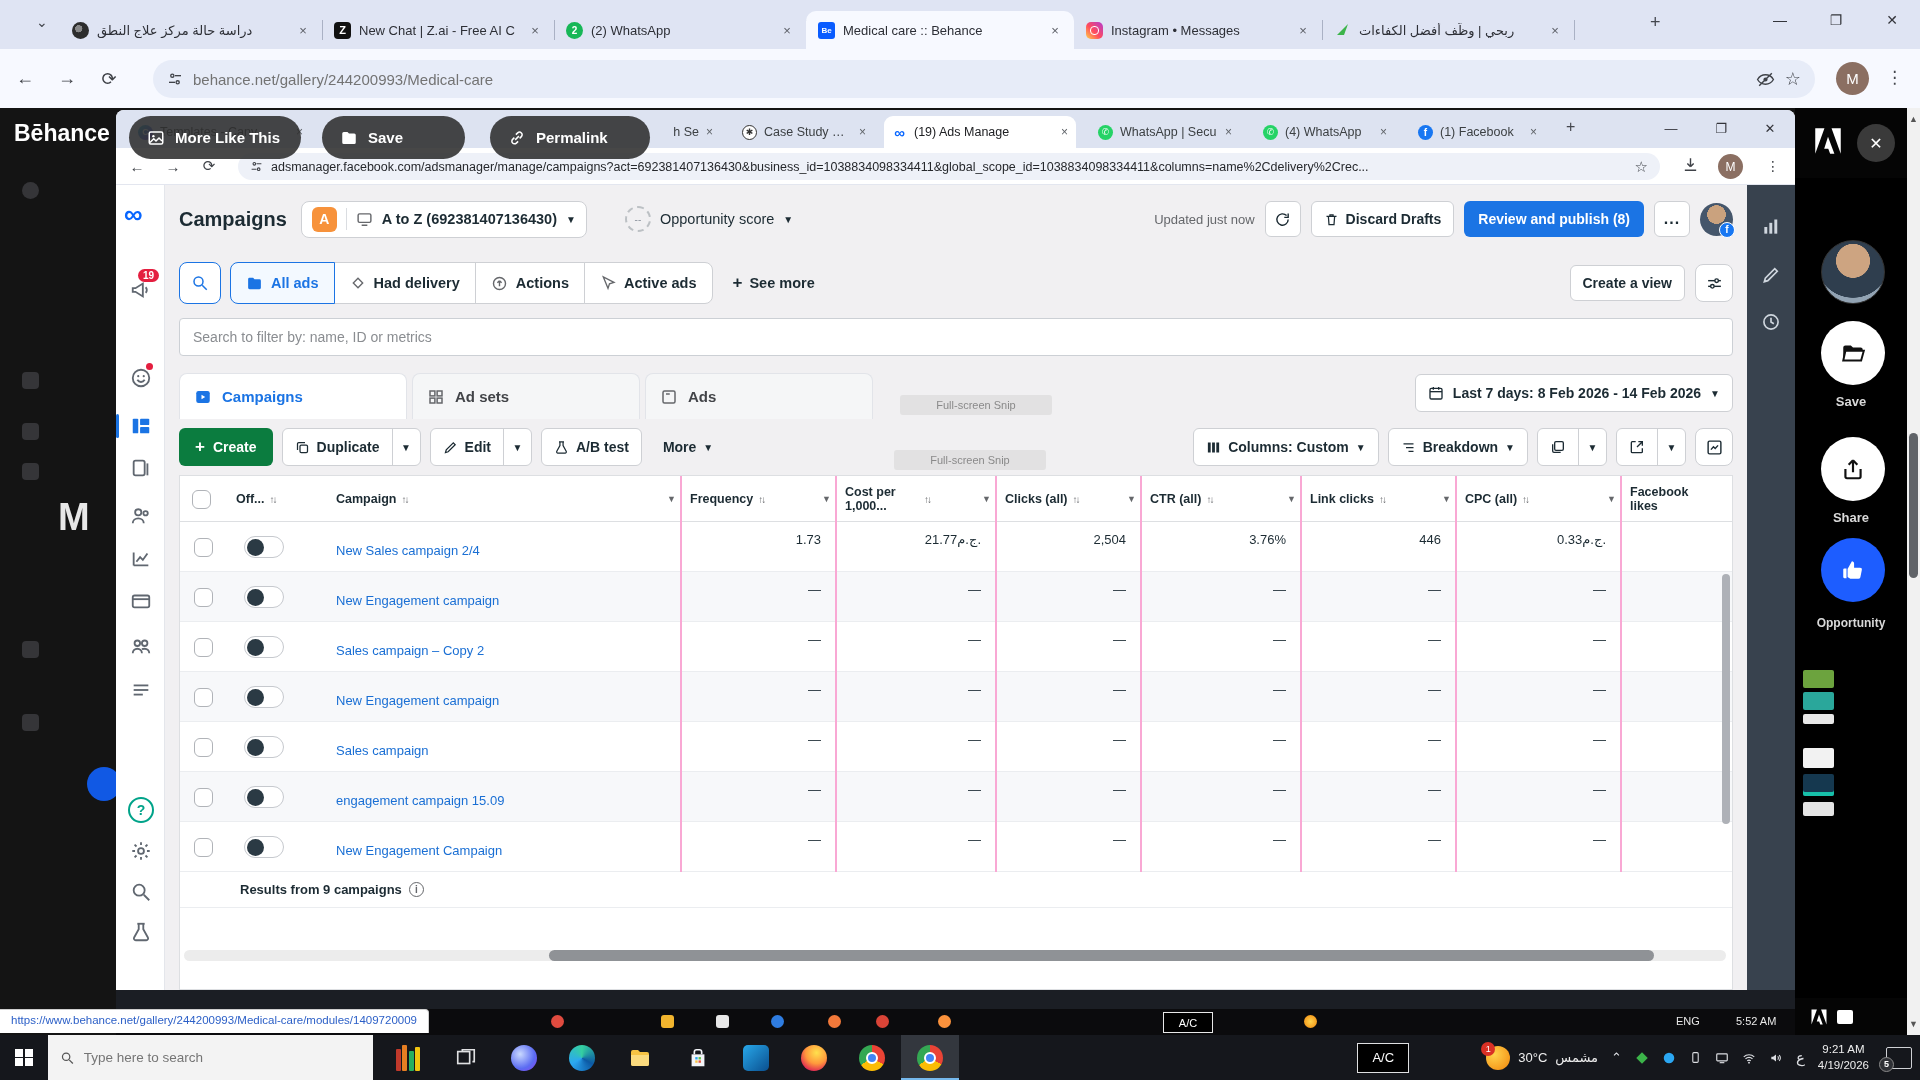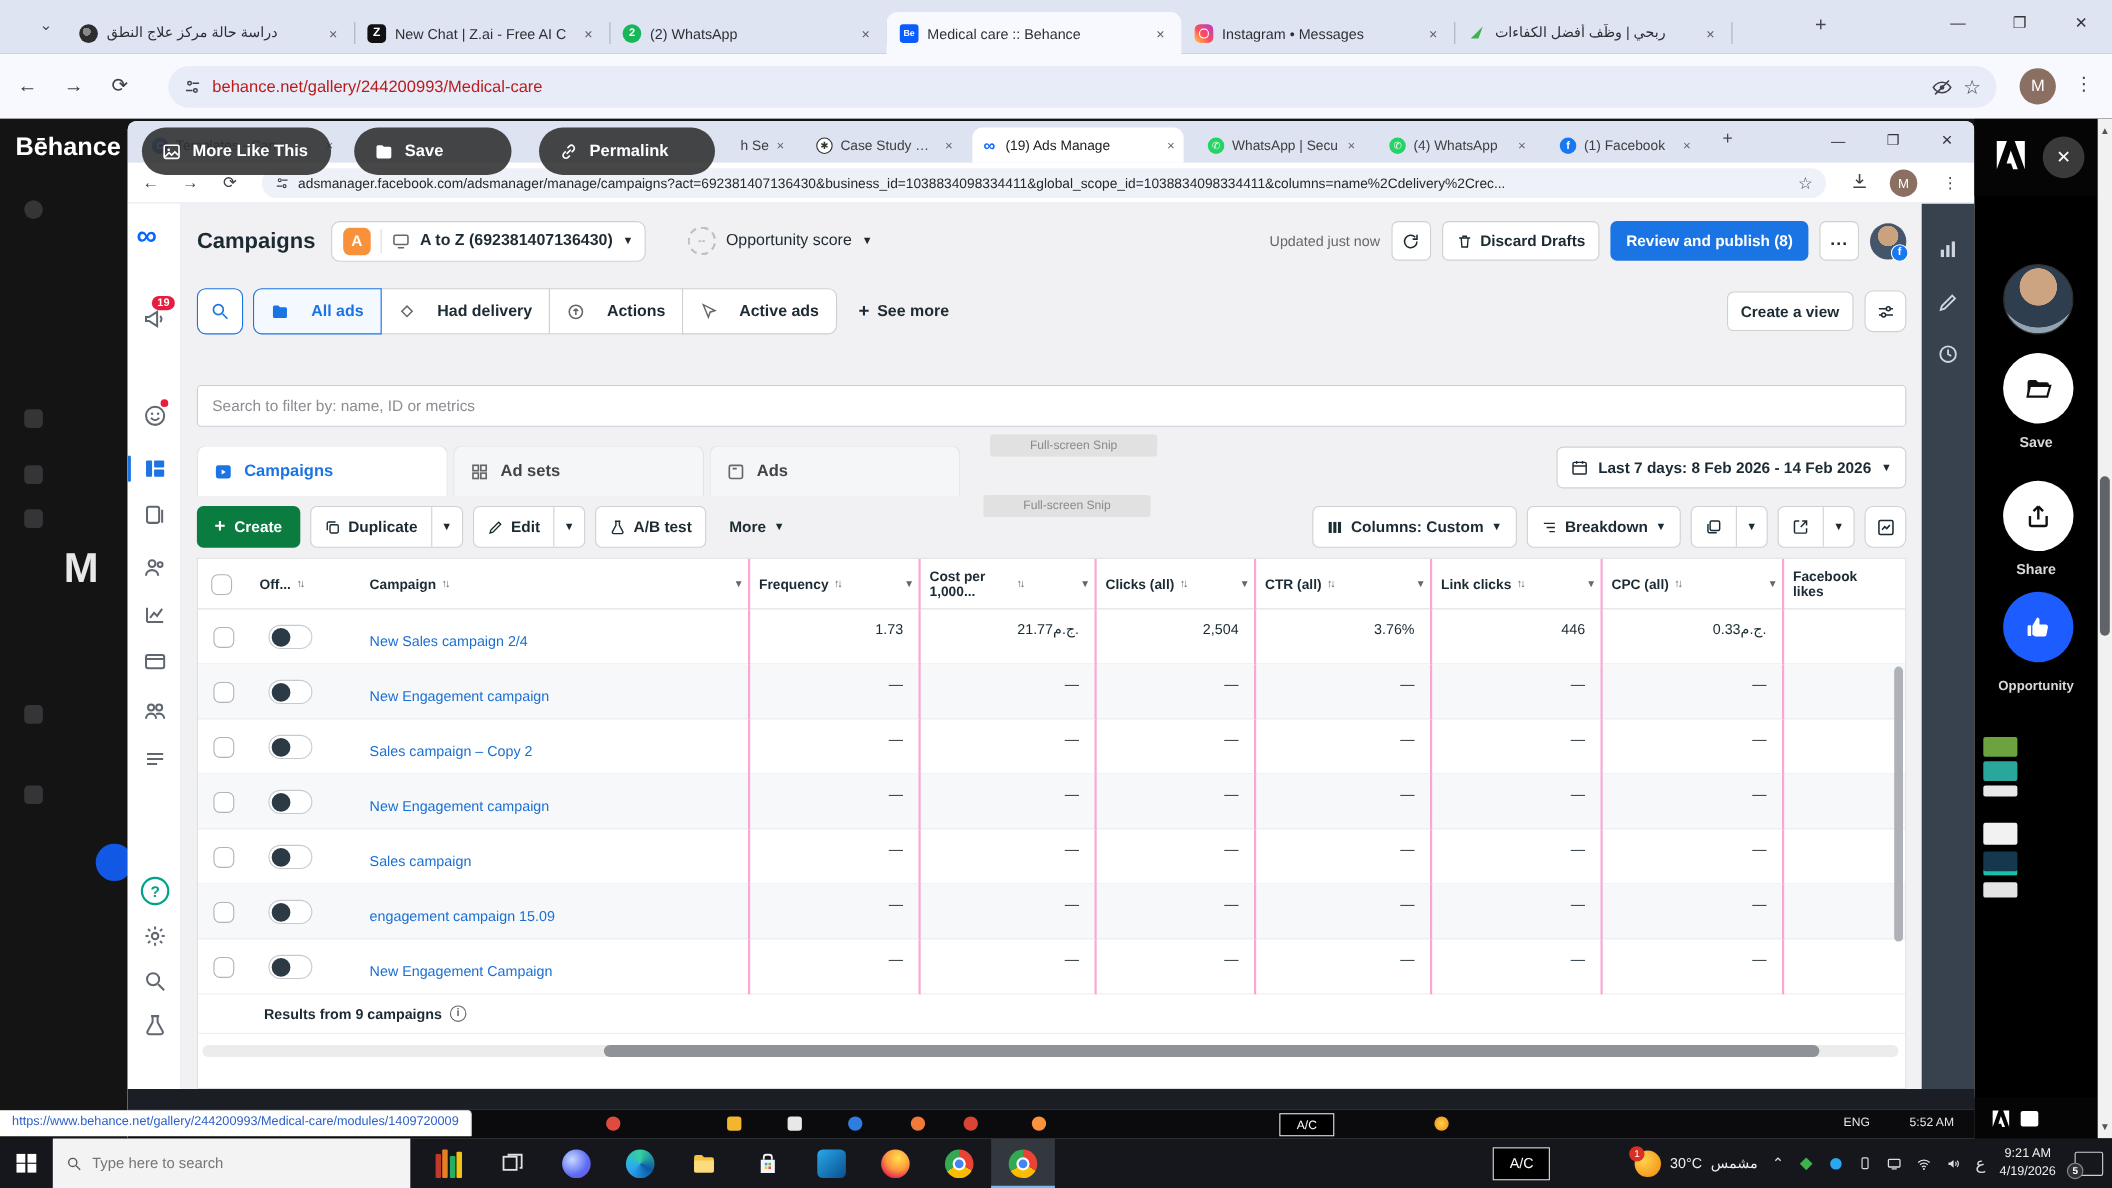--- a/index.html
+++ b/index.html
@@ -26,21 +26,21 @@
   .fav.insta::after { content:""; position:absolute; inset:4px; border:1.6px solid #fff; border-radius:4px; }
   .fav.bird { background:transparent; }
   .wbtns { position:absolute; right:0; top:0; height:40px; display:flex; }
   .wbtn { width:56px; height:40px; display:flex; align-items:center; justify-content:center; color:#33343a; font-size:14px; }
   .newtab { position:absolute; left:1650px; top:12px; font-size:18px; color:#44474e; }
 
   .otoolbar { position:absolute; left:0; top:49px; width:1920px; height:59px; background:#f7f9ff; display:flex; align-items:center; }
   .navic { width:34px; height:34px; display:flex; align-items:center; justify-content:center; color:#3f4248; font-size:18px; margin-left:8px; border-radius:50%; }
   .omni { position:absolute; left:153px; top:11px; width:1662px; height:38px; background:#e7ecf8; border-radius:19px;
           display:flex; align-items:center; padding:0 14px; gap:10px; }
-  .omni .url { font-size:15px; color:#b91c1c; flex:1; white-space:nowrap; overflow:hidden; }
+  .omni .url { font-size:15px; color:#737373; flex:1; white-space:nowrap; overflow:hidden; }
   .oav { position:absolute; left:1836px; top:13px; width:33px; height:33px; border-radius:50%; background:#8b6f62; color:#fff;
          display:flex; align-items:center; justify-content:center; font-size:15px; }
   .odots { position:absolute; left:1886px; top:18px; color:#43464c; font-size:17px; }
 
   
   .stage { position:absolute; left:0; top:108px; width:1920px; height:927px; background:#141414; overflow:hidden; }
   .bzleft { position:absolute; left:0; top:0; width:116px; height:927px; overflow:hidden; }
   .bzlogo { position:absolute; left:14px; top:12px; color:#fff; font-size:23px; font-weight:bold; white-space:nowrap; }
   .bzhint { position:absolute; left:22px; width:17px; height:17px; border-radius:4px; background:#353538; }
   .bzM { position:absolute; left:58px; top:388px; color:#e8e8e8; font-size:38px; font-weight:bold; }
@@ -97,28 +97,28 @@
   .updated { font-size:13px; color:#65676b; }
   .iconbtn { width:36px; height:36px; border:1px solid #ced0d4; border-radius:6px; background:#fff; display:flex; align-items:center; justify-content:center; color:#1c2b33; }
   .btn2 { height:36px; border:1px solid #ced0d4; border-radius:6px; background:#fff; display:flex; align-items:center; gap:7px; padding:0 12px; font-size:14px; font-weight:bold; color:#1c2b33; }
   .btnp { height:36px; background:#1b74e4; border:none; border-radius:6px; color:#fff; font-size:14px; font-weight:bold; padding:0 14px; display:flex; align-items:center; }
   .hav { width:33px; height:33px; border-radius:50%; background:radial-gradient(circle at 50% 35%, #caa27e 0 34%, #45566b 35%); position:relative; }
   .hav::after { content:"f"; position:absolute; right:-2px; bottom:-2px; width:14px; height:14px; background:#1877f2; border-radius:50%; color:#fff; font-size:10px; font-weight:bold; display:flex; align-items:center; justify-content:center; border:1.5px solid #fff; }
 
   .frow { height:60px; display:flex; align-items:center; padding:0 14px; gap:10px; }
   .sqbtn { width:42px; height:42px; border:1px solid #ced0d4; border-radius:8px; background:#fff; display:flex; align-items:center; justify-content:center; color:#1c2b33; }
   .sqbtn.bluebd { border:1.5px solid #1b74e4; color:#1b74e4; }
-  .seg { height:42px; border:1px solid #ced0d4; background:#fff; display:flex; align-items:center; gap:20px; padding:16px 15px; font-size:14.5px; font-weight:bold; color:#1c2b33; margin-left:-1px; }
+  .seg { height:42px; border:1px solid #ced0d4; background:#fff; display:flex; align-items:center; gap:8px; padding:16px 15px; font-size:14.5px; font-weight:bold; color:#1c2b33; margin-left:-1px; }
   .seg svg { color:#65676b; }
   .seg.last { border-radius:0 8px 8px 0; }
   .seg.active { color:#1b74e4; border:1.5px solid #1b74e4; background:#f3f9ff; z-index:1; border-radius:8px 0 0 8px; }
   .seg.active svg { color:#1b74e4; }
   .seemore { display:flex; align-items:center; gap:7px; font-size:14.5px; font-weight:bold; color:#1c2b33; padding:0 10px; }
   .srow { padding:5px 14px 9px; }
-  .searchin { width:100%; height:38px; border:1px solid #ccd0d5; border-radius:4px; background:#fff; padding:0 13px; font-size:14px; color:#4d7c0f; font-family:inherit;margin-top:32px; }
+  .searchin { width:100%; height:38px; border:1px solid #ccd0d5; border-radius:4px; background:#fff; padding:0 13px; font-size:14px; color:#4d7c0f; font-family:inherit; }
   .searchin::placeholder { color:#8a8d91; }
 
   .trow { height:54px; display:flex; align-items:flex-end; padding:0 14px; }
   .ltab { width:228px; height:46px; display:flex; align-items:center; gap:10px; padding:0 14px; font-size:15px; font-weight:bold; color:#424448; background:#f5f6f7; border:1px solid #e2e4e9; border-bottom:none; border-radius:8px 8px 0 0; margin-right:5px; }
   .ltab svg { color:#65676b; }
   .ltab.active { background:#fff; color:#1b74e4; }
   .ltab.active svg { color:#1b74e4; }
   .datebtn { margin-left:auto; margin-bottom:7px; height:38px; border:1px solid #ced0d4; border-radius:6px; background:#fff; display:flex; align-items:center; gap:9px; padding:0 12px; font-size:14px; font-weight:bold; color:#1c2b33; }
 
   .brow { height:56px; display:flex; align-items:center; gap:9px; padding:0 14px; }

